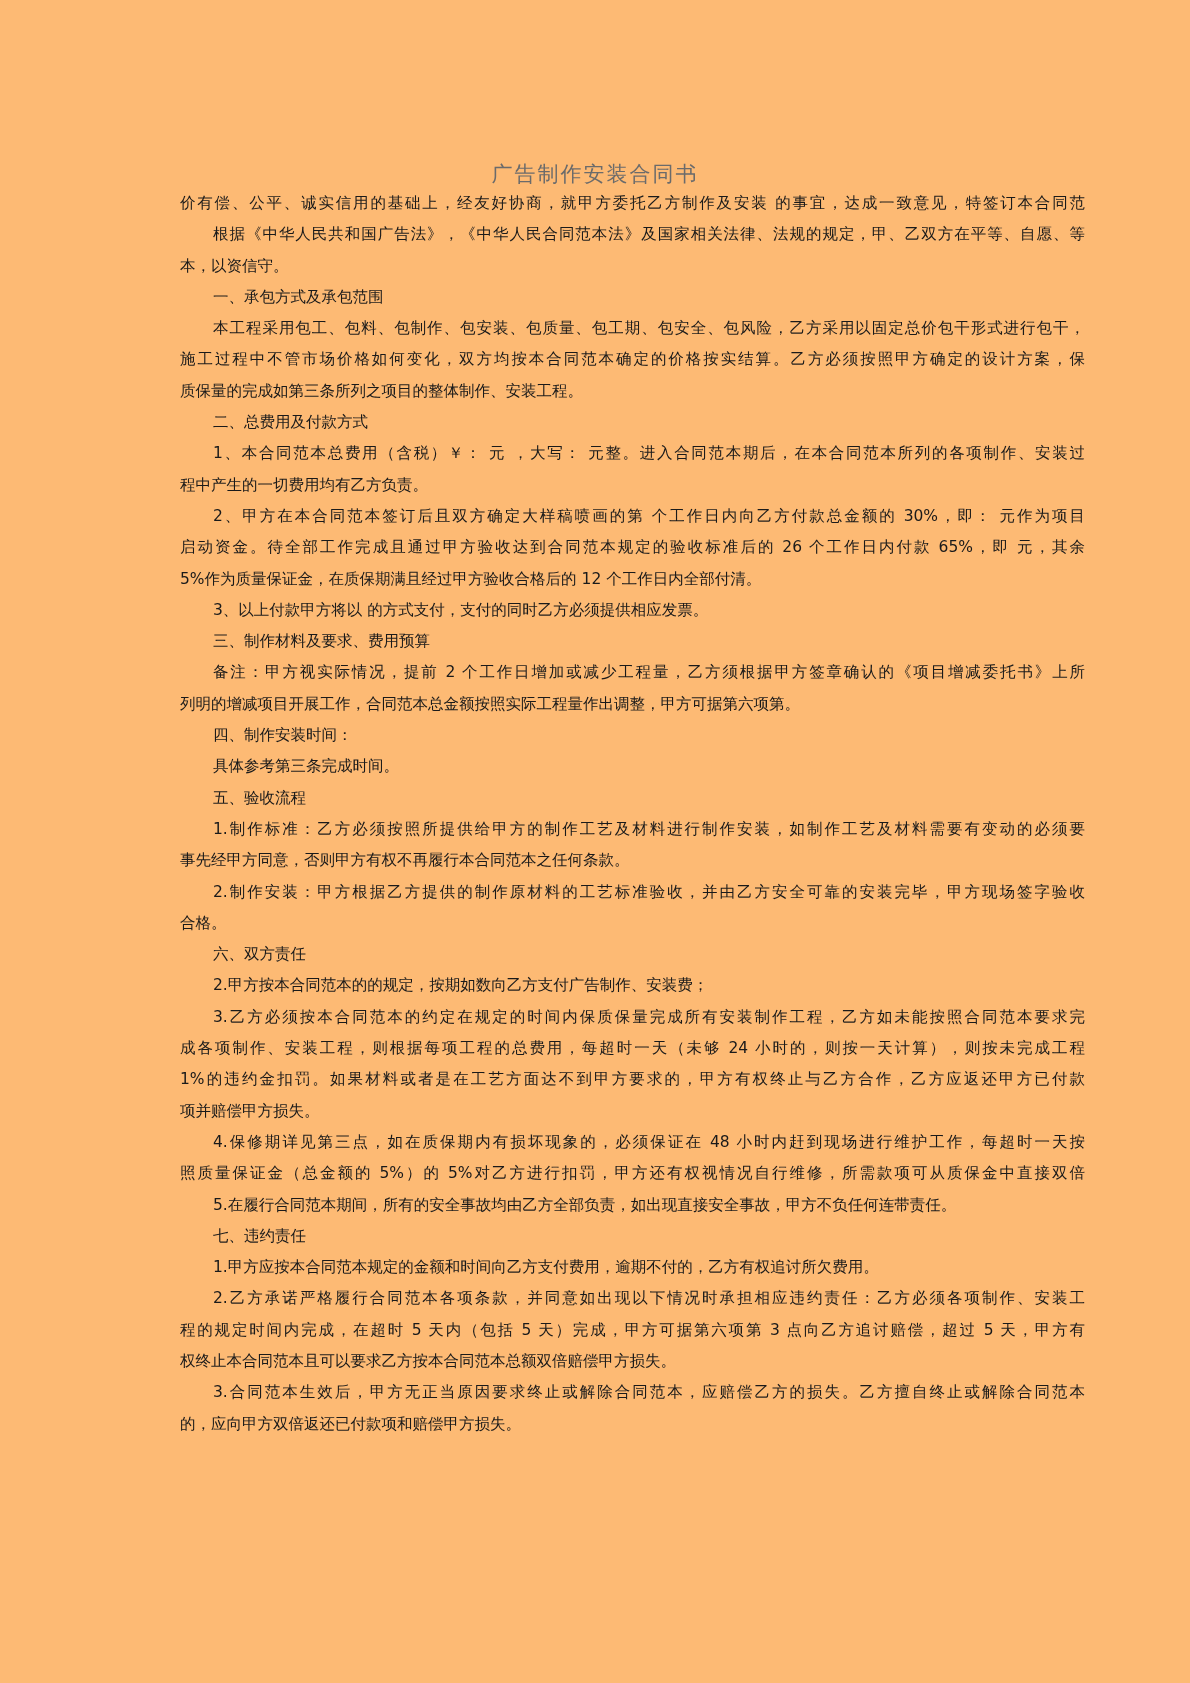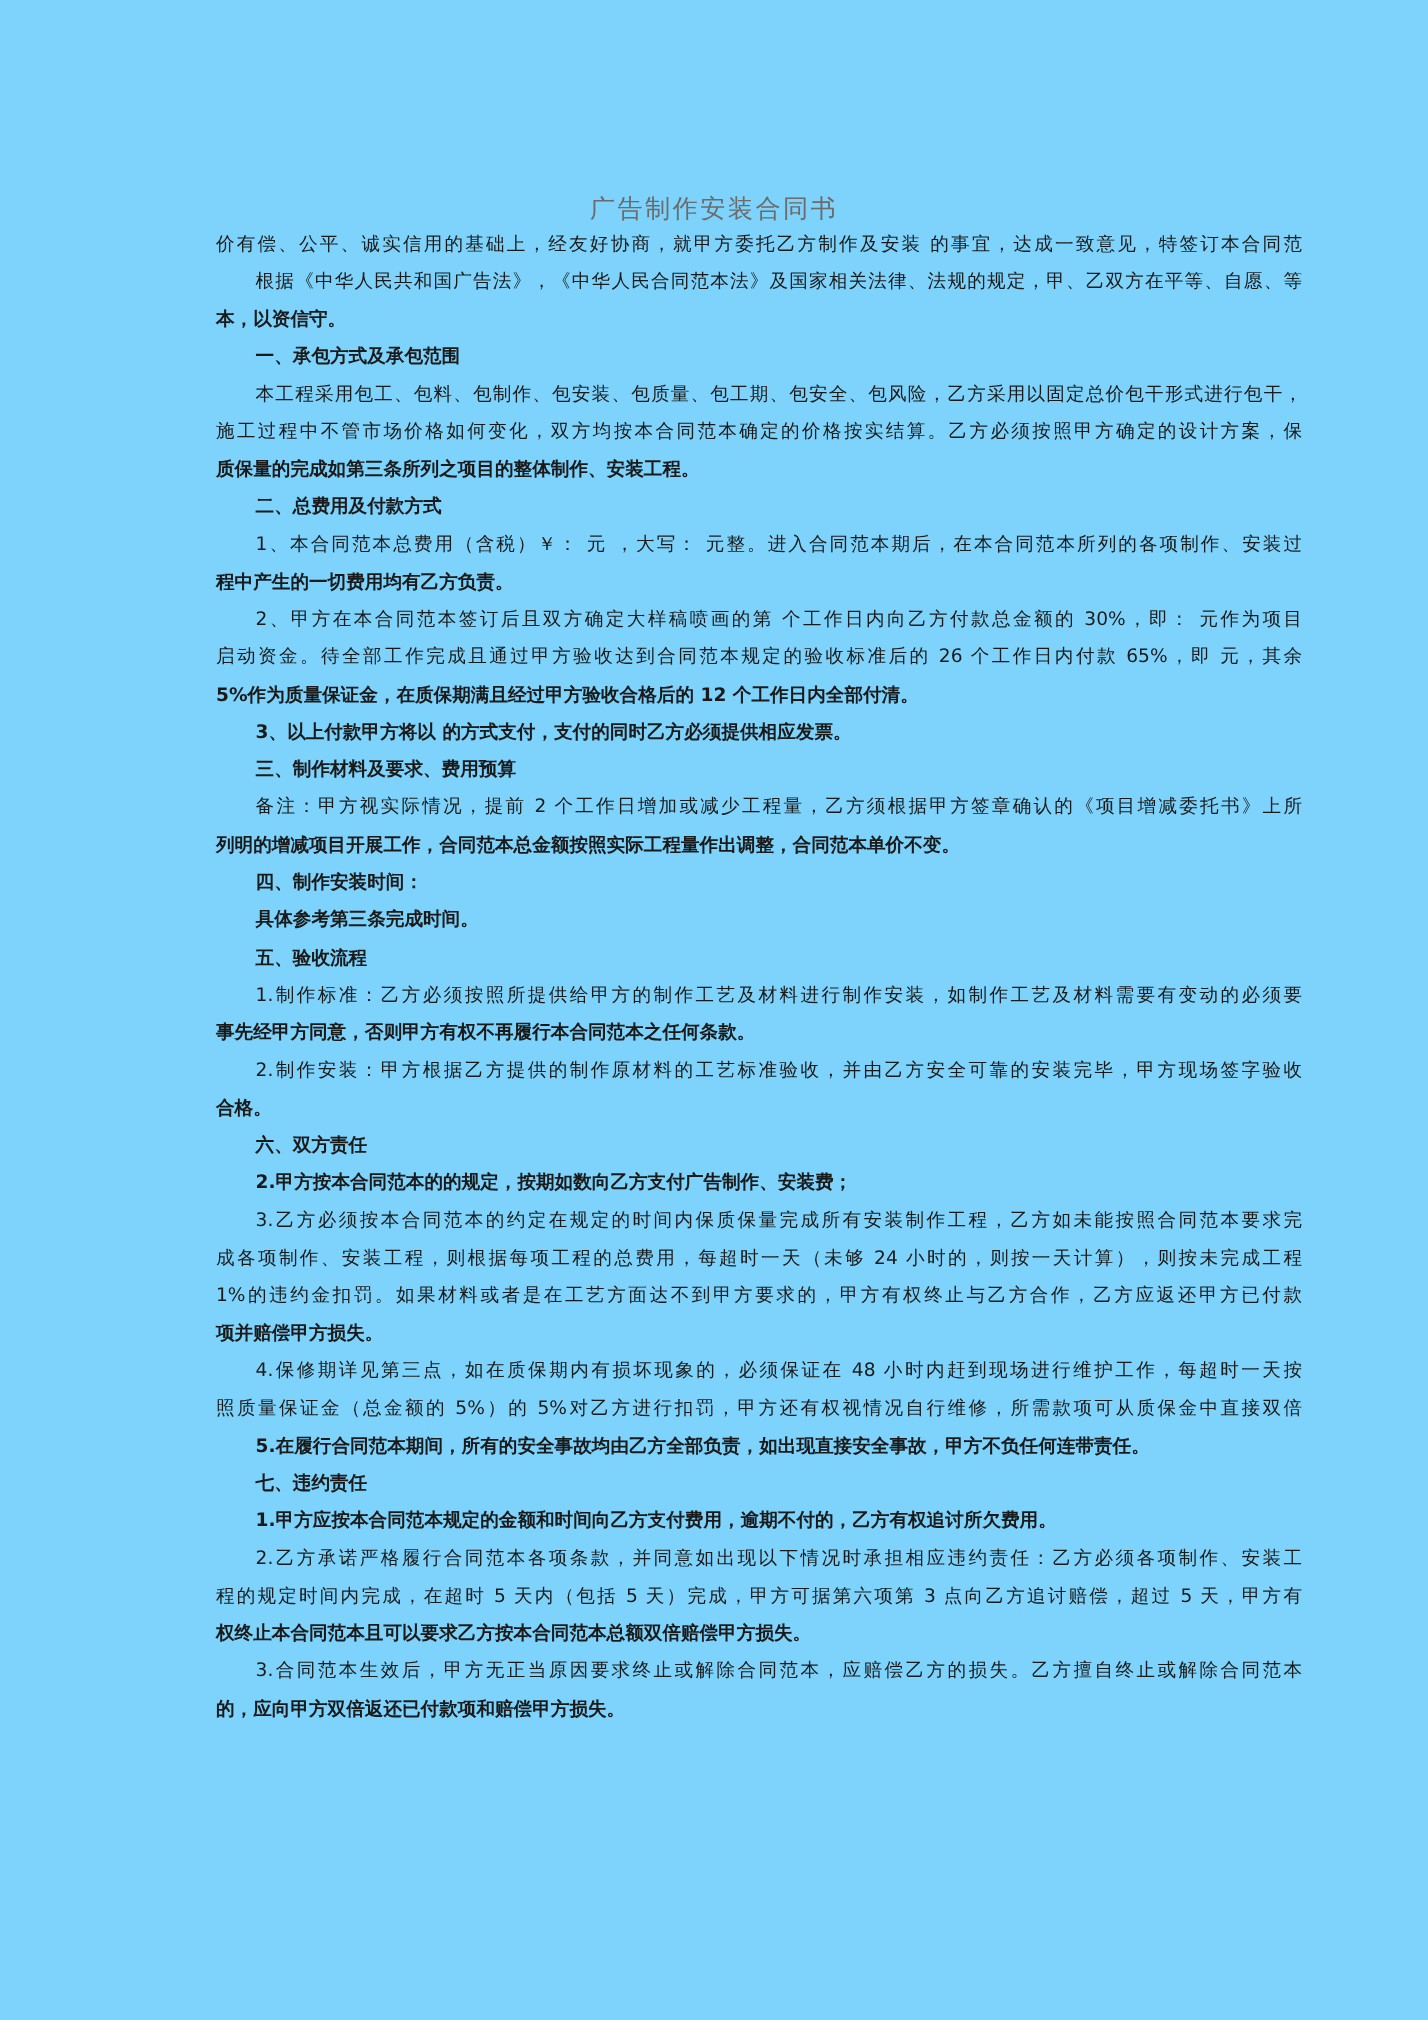--- a/index.html
+++ b/index.html
@@ -1,32 +1,32 @@
 <!DOCTYPE html>
 <html><head>
 <meta charset="utf-8">
 <style>
   html, body { margin: 0; padding: 0; background: #ffffff; }
   body { width: 1190px; height: 1683px; position: relative; overflow: hidden; }
-  .page { position: absolute; left: 0; top: 0; width: 1190px; height: 1683px; background: #7dd3fc; }
+  .page { position: absolute; left: 0; top: 0; width: 1190px; height: 1683px; background: #fdba74; }
   .title {
     position: absolute; left: 0; width: 1190px; top: 158px; height: 32px;
     text-align: center; font-family: "DejaVu Serif", "Liberation Serif", serif;
     font-size: 21px; color: #6b6b6b; letter-spacing: 2px; line-height: 32px;
   }
   .body {
     position: absolute; left: 180px; top: 188px; width: 905px;
     font-family: "DejaVu Sans", "Liberation Sans", sans-serif;
     font-size: 15.5px; color: #1a1a1a;
   }
   .ln {
     height: 31.3px; line-height: 31.3px; white-space: nowrap;
     text-align: justify; text-align-last: justify;
   }
-  .ln.last { text-align-last: left; font-weight: bold; }
+  .ln.last { text-align-last: left; }
   .ln.ind { padding-left: 33px; }
 </style>
 </head>
 <body>
 
 <div class="page">
   <div class="title">广告制作安装合同书</div>
   <div class="body" id="doc-body">
       <div class="ln">价有偿、公平、诚实信用的基础上，经友好协商，就甲方委托乙方制作及安装 的事宜，达成一致意见，特签订本合同范</div>
       <div class="ln ind">根据《中华人民共和国广告法》，《中华人民合同范本法》及国家相关法律、法规的规定，甲、乙双方在平等、自愿、等</div>
@@ -37,21 +37,21 @@
       <div class="ln last">质保量的完成如第三条所列之项目的整体制作、安装工程。</div>
       <div class="ln ind last">二、总费用及付款方式</div>
       <div class="ln ind">1、本合同范本总费用（含税）￥： 元 ，大写： 元整。进入合同范本期后，在本合同范本所列的各项制作、安装过</div>
       <div class="ln last">程中产生的一切费用均有乙方负责。</div>
       <div class="ln ind">2、甲方在本合同范本签订后且双方确定大样稿喷画的第 个工作日内向乙方付款总金额的 30%，即： 元作为项目</div>
       <div class="ln">启动资金。待全部工作完成且通过甲方验收达到合同范本规定的验收标准后的 26 个工作日内付款 65%，即 元，其余</div>
       <div class="ln last">5%作为质量保证金，在质保期满且经过甲方验收合格后的 12 个工作日内全部付清。</div>
       <div class="ln ind last">3、以上付款甲方将以 的方式支付，支付的同时乙方必须提供相应发票。</div>
       <div class="ln ind last">三、制作材料及要求、费用预算</div>
       <div class="ln ind">备注：甲方视实际情况，提前 2 个工作日增加或减少工程量，乙方须根据甲方签章确认的《项目增减委托书》上所</div>
-      <div class="ln last">列明的增减项目开展工作，合同范本总金额按照实际工程量作出调整，合同范本单价不变。</div>
+      <div class="ln last">列明的增减项目开展工作，合同范本总金额按照实际工程量作出调整，甲方可据第六项第。</div>
       <div class="ln ind last">四、制作安装时间：</div>
       <div class="ln ind last">具体参考第三条完成时间。</div>
       <div class="ln ind last">五、验收流程</div>
       <div class="ln ind">1.制作标准：乙方必须按照所提供给甲方的制作工艺及材料进行制作安装，如制作工艺及材料需要有变动的必须要</div>
       <div class="ln last">事先经甲方同意，否则甲方有权不再履行本合同范本之任何条款。</div>
       <div class="ln ind">2.制作安装：甲方根据乙方提供的制作原材料的工艺标准验收，并由乙方安全可靠的安装完毕，甲方现场签字验收</div>
       <div class="ln last">合格。</div>
       <div class="ln ind last">六、双方责任</div>
       <div class="ln ind last">2.甲方按本合同范本的的规定，按期如数向乙方支付广告制作、安装费；</div>
       <div class="ln ind">3.乙方必须按本合同范本的约定在规定的时间内保质保量完成所有安装制作工程，乙方如未能按照合同范本要求完</div>

